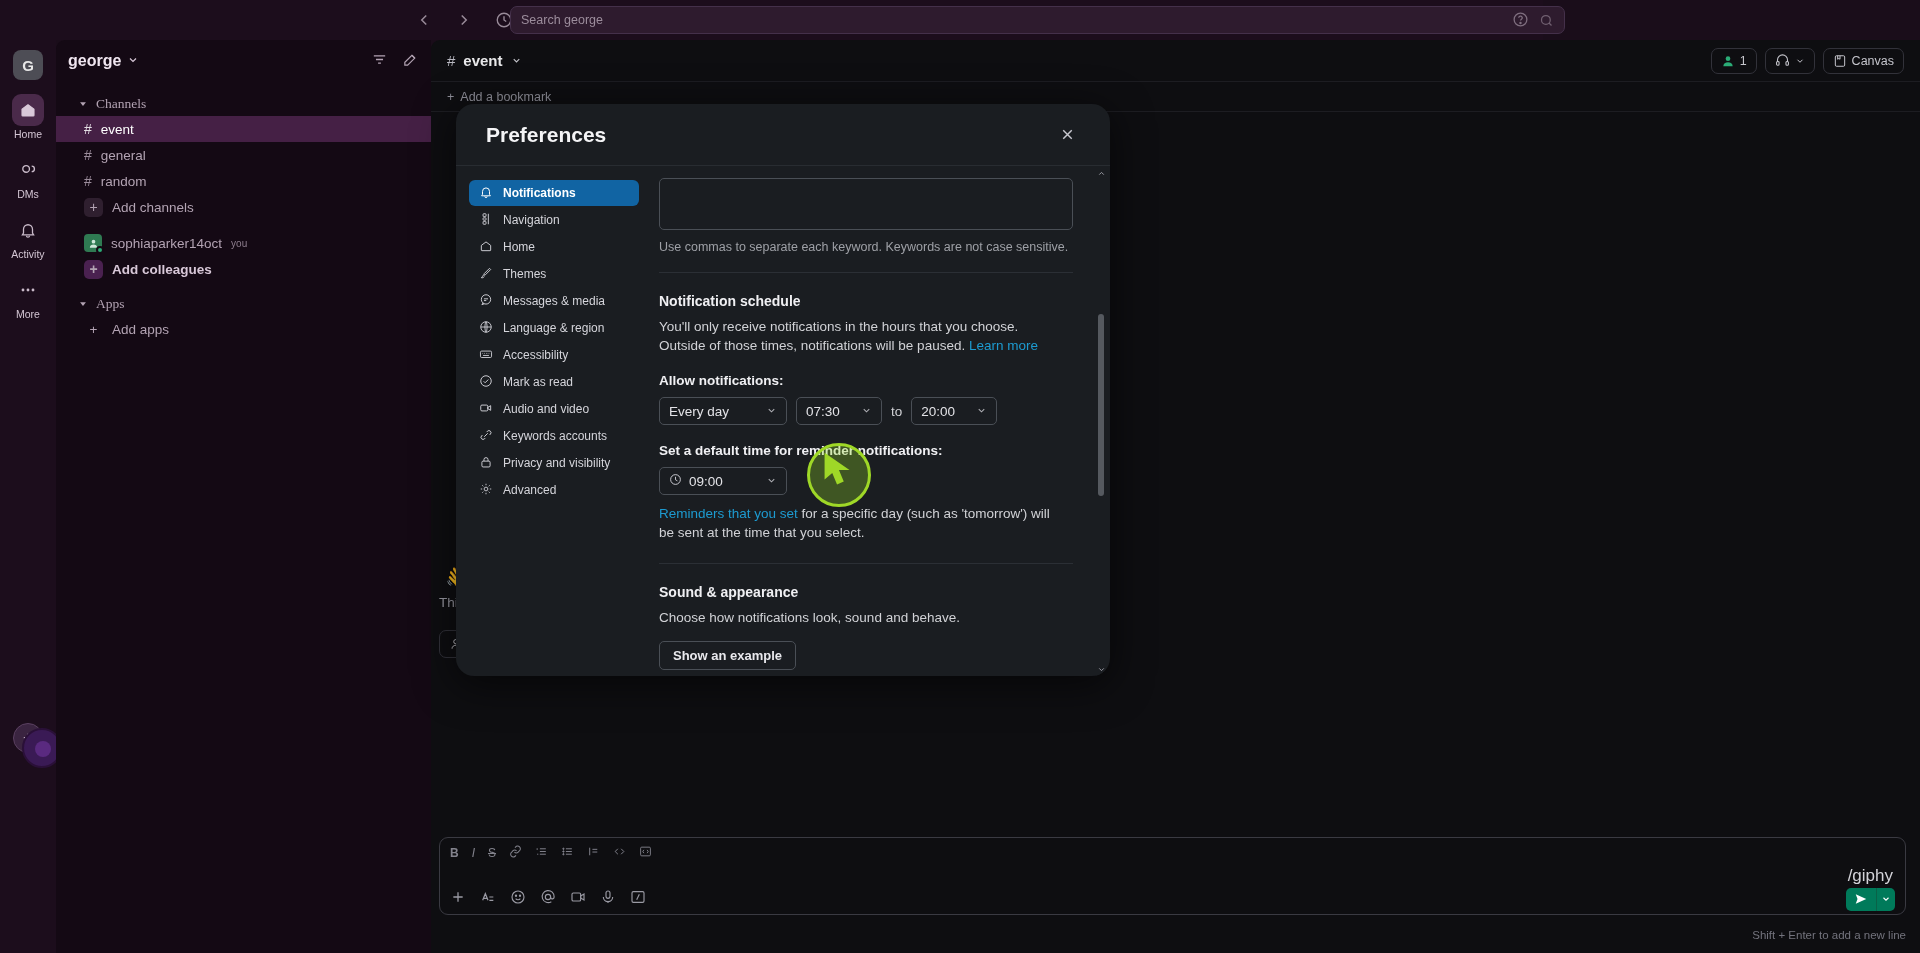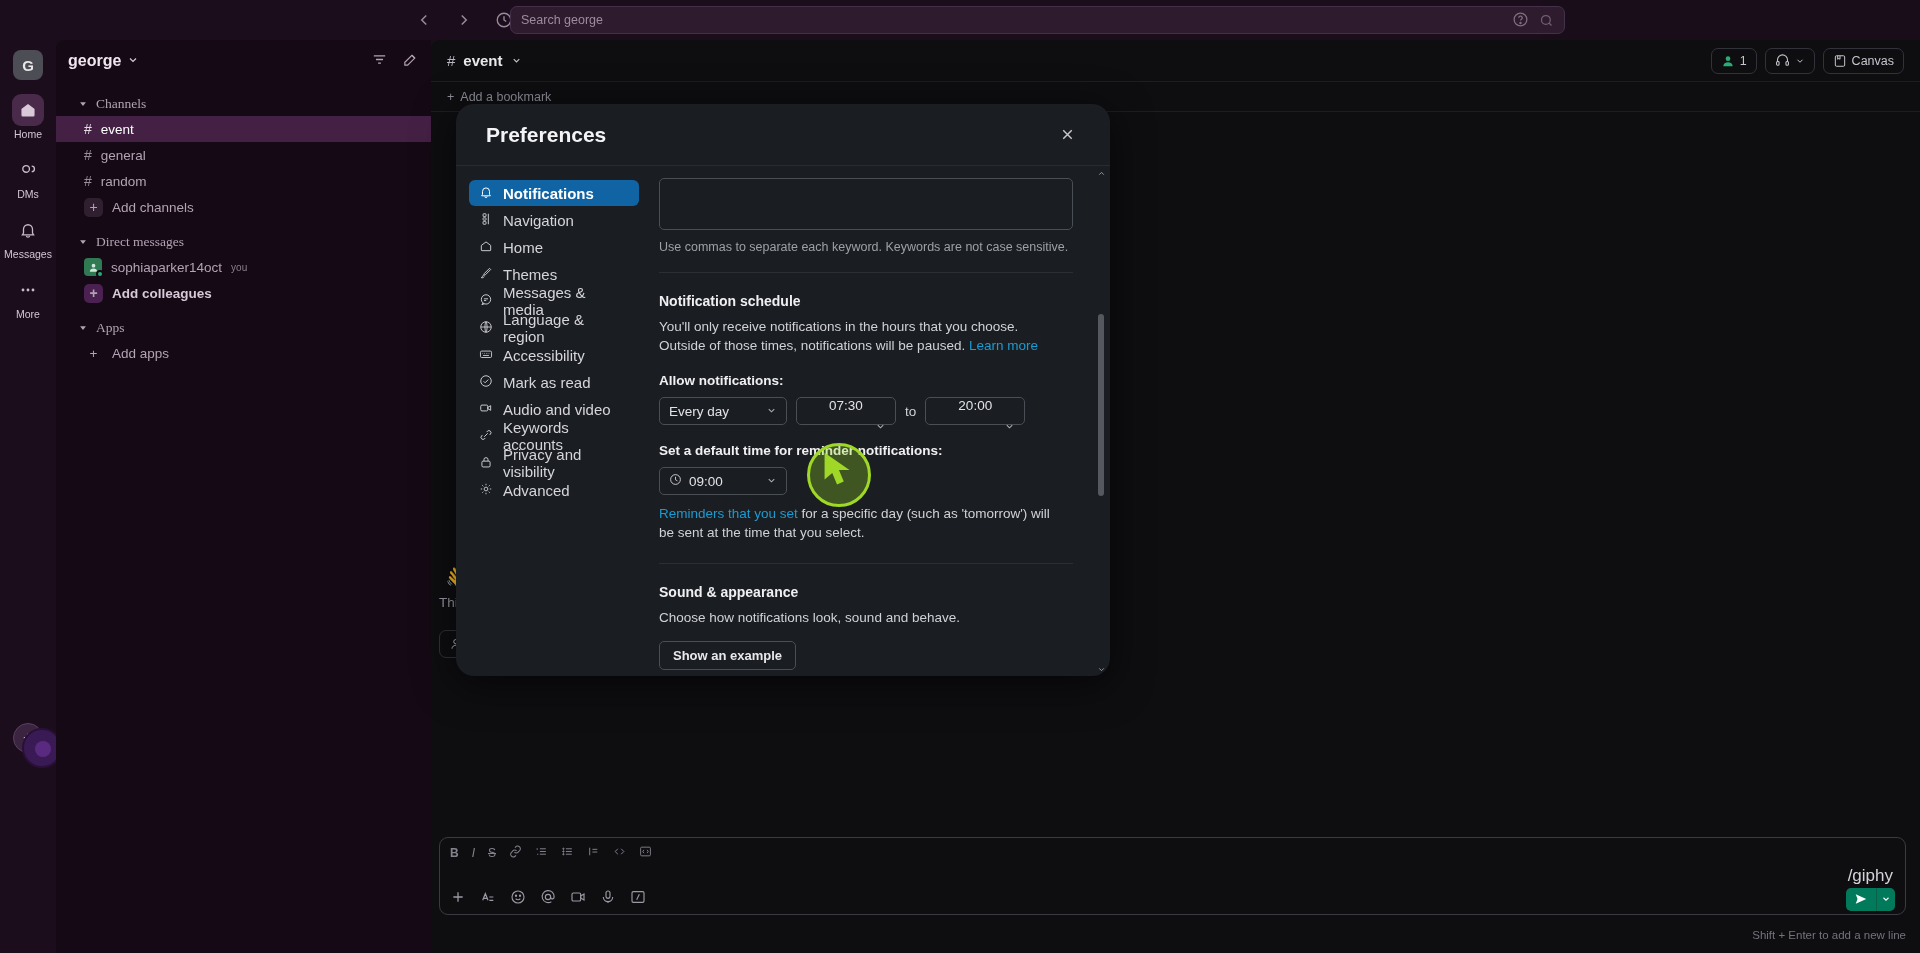--- a/index.html
+++ b/index.html
@@ -168,21 +168,21 @@
   }
   .modal-title { font-size: 21px; font-weight: bold; color: #f4f4f6; }
   .modal-close {
     margin-left: auto; width: 26px; height: 26px; color: #c9c9d0; cursor: pointer;
     display: flex; align-items: center; justify-content: center;
   }
   .modal-body { display: flex; height: 510px; }
   .pref-nav { width: 183px; padding: 14px 0 0 13px; }
   .pref-item {
     display: flex; align-items: center; gap: 10px; height: 26px; margin-bottom: 1px;
-    padding: 0 10px; border-radius: 6px; font-size: 15px; color: #d5d5db;
+    padding: 0 10px; border-radius: 6px; font-size: 12px; color: #d5d5db;
     cursor: pointer;
   }
   .pref-item.active { background: #1164a3; color: #ffffff; font-weight: bold; }
   .pref-content {
     flex: 1; position: relative; overflow: hidden; padding: 0 24px 0 20px;
   }
   .keyword-box {
     width: 414px; height: 52px; margin-top: 12px; border: 1px solid #4a4f56;
     border-radius: 5px; background: #1a1d21;
   }
@@ -193,21 +193,21 @@
   .lnk { color: #1d9bd1; cursor: pointer; }
   .lbl { font-size: 13.5px; font-weight: bold; color: #f0f0f3; margin-top: 18px; }
   .sel-row { display: flex; align-items: center; gap: 9px; margin-top: 9px; }
   .sel {
     height: 28px; display: flex; align-items: center; gap: 7px; padding: 0 9px;
     border: 1px solid #4a4f56; border-radius: 5px; background: #1a1d21;
     font-size: 13.5px; color: #e3e3e7; cursor: pointer;
   }
   .sel .car { margin-left: auto; opacity: .8; }
   .sel.w-day { width: 128px; }
-  .sel.w-time { width: 100px; flex-direction: column; }
+  .sel.w-time { width: 86px; }
   .sel.w-clock { width: 128px; }
   .to-txt { font-size: 13.5px; color: #d1d2d6; }
   .btn-example {
     height: 29px; display: inline-flex; align-items: center; padding: 0 13px;
     border: 1px solid #4a4f56; border-radius: 5px; background: #1a1d21;
     font-size: 13px; font-weight: bold; color: #e9e9ed; margin-top: 14px; cursor: pointer;
   }
   
   .mscroll {
     position: absolute; right: 4px; top: 62px; width: 10px; height: 510px;
@@ -295,21 +295,21 @@
     <div class="rail-label">DMs</div>
   </div>
 
   <div class="rail-item">
     <div class="rail-box">
       <svg width="18" height="18" viewBox="0 0 24 24" fill="none" stroke="#c9bac9" stroke-width="1.7">
           <path d="M18 16V11a6 6 0 10-12 0v5l-1.5 2.5h15z"></path>
           <path d="M10 19.5a2 2 0 004 0"></path>
         </svg>
     </div>
-    <div class="rail-label">Messages</div>
+    <div class="rail-label">Activity</div>
   </div>
 
   <div class="rail-item">
     <div class="rail-box">
       <svg width="20" height="20" viewBox="0 0 24 24" fill="#c9bac9">
           <circle cx="6" cy="12" r="1.7"></circle>
           <circle cx="12" cy="12" r="1.7"></circle>
           <circle cx="18" cy="12" r="1.7"></circle>
         </svg>
     </div>
@@ -362,26 +362,20 @@
       <span class="hash">#</span>
       <span>random</span>
     </div>
     <div class="sb-row">
       <span class="plus-sq">+</span>
       <span>Add channels</span>
     </div>
   </div>
 
   <div class="sb-section">
-    <div class="sb-head">
-      <svg width="10" height="10" viewBox="0 0 24 24" fill="#b3a3b3">
-          <path d="M5 8l7 9 7-9z"></path>
-        </svg>
-      <span>Direct messages</span>
-    </div>
     <div class="sb-row">
       <span class="avatar-sm">
         <svg width="11" height="11" viewBox="0 0 24 24" fill="#cfe8da">
             <circle cx="12" cy="8" r="4"></circle>
             <path d="M4 21c0-4.4 3.6-7 8-7s8 2.6 8 7z"></path>
           </svg>
         <span class="dot"></span>
       </span>
       <span>sophiaparker14oct</span>
       <span class="you">you</span>

